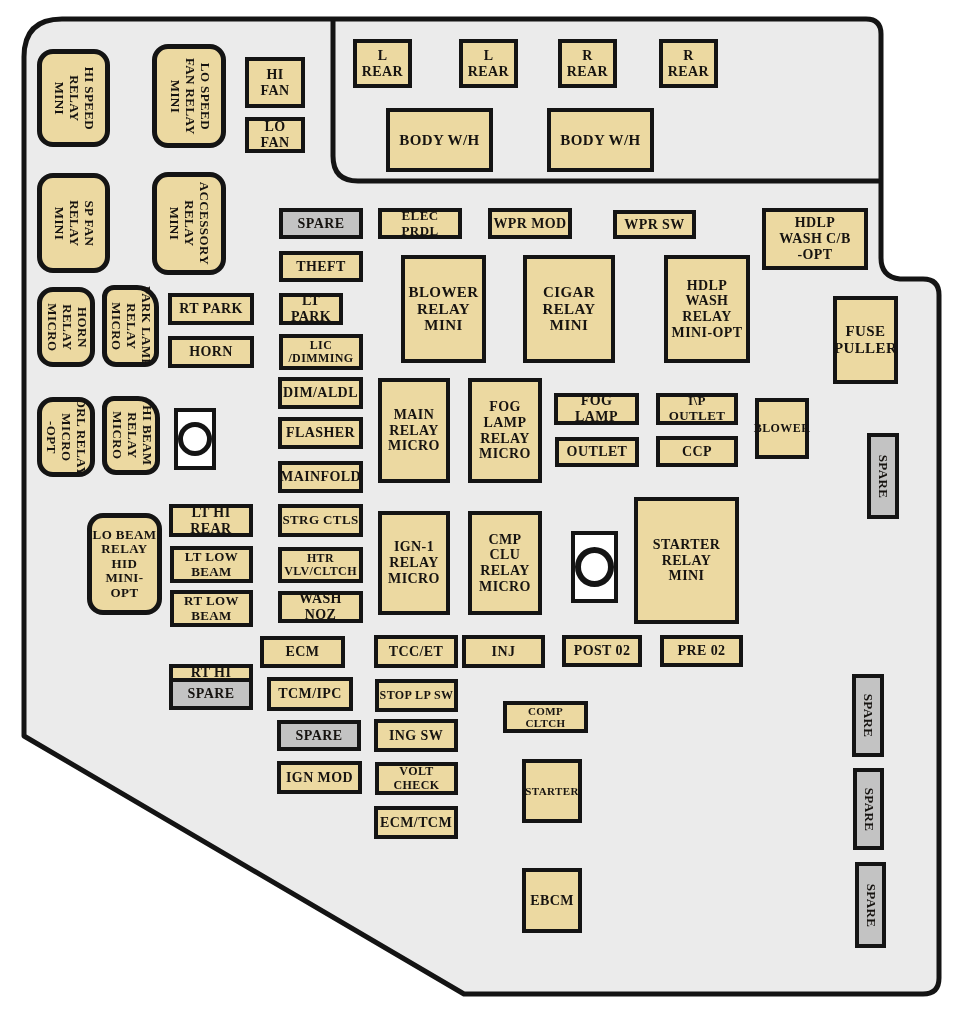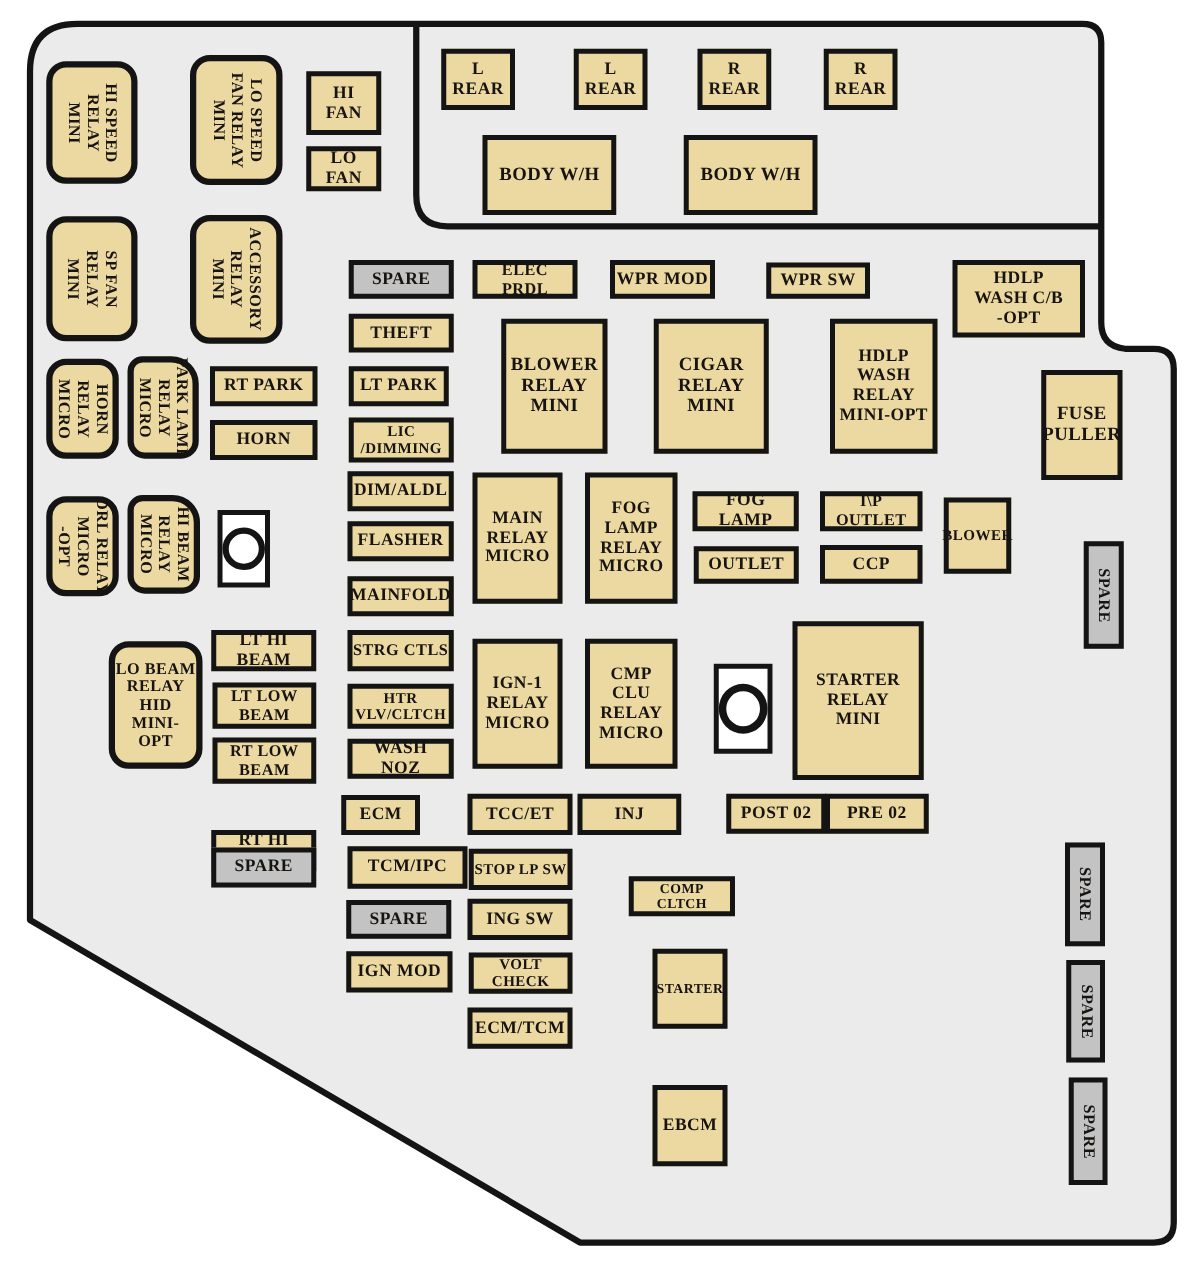--- a/index.html
+++ b/index.html
@@ -80,42 +80,42 @@
 -OPT</span></div>
   <div class="f chm vert fs13" style="left:102px;top:396px;width:58px;height:79px"><span class="lbl">HI BEAM
 RELAY
 MICRO</span></div>
   <div class="f cav" style="left:174px;top:408px;width:42px;height:62px"><span class="circle c1"></span></div>
 
   <div class="f rnd fs13" style="left:87px;top:513px;width:75px;height:102px">LO BEAM
 RELAY
 HID
 MINI-OPT</div>
-  <div class="f fs14" style="left:169px;top:504px;width:84px;height:33px">LT HI BEAM</div>
+  <div class="f fs14" style="left:169px;top:504px;width:84px;height:33px">LT HI REAR</div>
   <div class="f fs13" style="left:170px;top:546px;width:83px;height:37px">LT LOW
 BEAM</div>
   <div class="f fs13" style="left:170px;top:590px;width:83px;height:37px">RT LOW
 BEAM</div>
   <div class="f fs14" style="left:169px;top:664px;width:84px;height:33px">RT HI BEAM</div>
   <div class="f spare fs14" style="left:169px;top:678px;width:84px;height:32px">SPARE</div>
 
   <div class="f spare fs14" style="left:279px;top:208px;width:84px;height:31px">SPARE</div>
   <div class="f fs14" style="left:279px;top:251px;width:84px;height:31px">THEFT</div>
-  <div class="f fs14" style="left:279px;top:293px;width:80px;height:32px">LT PARK</div>
+  <div class="f fs14" style="left:279px;top:293px;width:64px;height:32px">LT PARK</div>
   <div class="f fs12" style="left:279px;top:334px;width:84px;height:36px">LIC
 /DIMMING</div>
   <div class="f fs14" style="left:278px;top:377px;width:85px;height:32px">DIM/ALDL</div>
   <div class="f fs14" style="left:278px;top:417px;width:85px;height:32px">FLASHER</div>
   <div class="f fs14" style="left:278px;top:461px;width:85px;height:32px">MAINFOLD</div>
   <div class="f fs13" style="left:278px;top:504px;width:85px;height:33px">STRG CTLS</div>
   <div class="f fs12" style="left:278px;top:547px;width:85px;height:36px">HTR
 VLV/CLTCH</div>
   <div class="f fs14" style="left:278px;top:591px;width:85px;height:32px">WASH NOZ</div>
-  <div class="f fs14" style="left:273px;top:636px;width:63px;height:32px">ECM</div>
-  <div class="f fs14" style="left:278px;top:677px;width:96px;height:34px">TCM/IPC</div>
+  <div class="f fs14" style="left:260px;top:636px;width:85px;height:32px">ECM</div>
+  <div class="f fs14" style="left:267px;top:677px;width:86px;height:34px">TCM/IPC</div>
   <div class="f spare fs14" style="left:277px;top:720px;width:84px;height:31px">SPARE</div>
   <div class="f fs14" style="left:277px;top:761px;width:85px;height:33px">IGN MOD</div>
 
   <div class="f fs13" style="left:378px;top:208px;width:84px;height:31px">ELEC PRDL</div>
   <div class="f fs14" style="left:374px;top:635px;width:84px;height:33px">TCC/ET</div>
   <div class="f fs12" style="left:375px;top:679px;width:83px;height:33px">STOP LP SW</div>
   <div class="f fs14" style="left:374px;top:719px;width:84px;height:33px">ING SW</div>
   <div class="f fs12" style="left:375px;top:762px;width:83px;height:33px">VOLT CHECK</div>
   <div class="f fs14" style="left:374px;top:806px;width:84px;height:33px">ECM/TCM</div>
 
@@ -157,21 +157,21 @@
   <div class="f fs14" style="left:554px;top:393px;width:85px;height:32px">FOG LAMP</div>
   <div class="f fs14" style="left:555px;top:437px;width:84px;height:30px">OUTLET</div>
   <div class="f fs13" style="left:656px;top:393px;width:82px;height:32px">I\P OUTLET</div>
   <div class="f fs14" style="left:656px;top:436px;width:82px;height:31px">CCP</div>
   <div class="f fs12" style="left:755px;top:398px;width:54px;height:61px">BLOWER</div>
   <div class="f fs15" style="left:833px;top:296px;width:65px;height:88px">FUSE
 PULLER</div>
   <div class="f spare vert fs13" style="left:867px;top:433px;width:32px;height:86px"><span class="lbl">SPARE</span></div>
 
   <div class="f fs14" style="left:462px;top:635px;width:83px;height:33px">INJ</div>
-  <div class="f fs14" style="left:581px;top:635px;width:80px;height:32px">POST 02</div>
+  <div class="f fs14" style="left:562px;top:635px;width:80px;height:32px">POST 02</div>
   <div class="f fs14" style="left:660px;top:635px;width:83px;height:32px">PRE 02</div>
   <div class="f fs11" style="left:503px;top:701px;width:85px;height:32px">COMP CLTCH</div>
   <div class="f fs11" style="left:522px;top:759px;width:60px;height:64px">STARTER</div>
   <div class="f fs14" style="left:522px;top:868px;width:60px;height:65px">EBCM</div>
   <div class="f spare vert fs13" style="left:852px;top:674px;width:32px;height:83px"><span class="lbl">SPARE</span></div>
   <div class="f spare vert fs13" style="left:853px;top:768px;width:31px;height:82px"><span class="lbl">SPARE</span></div>
   <div class="f spare vert fs13" style="left:855px;top:862px;width:31px;height:86px"><span class="lbl">SPARE</span></div>
 
 </div>
 

